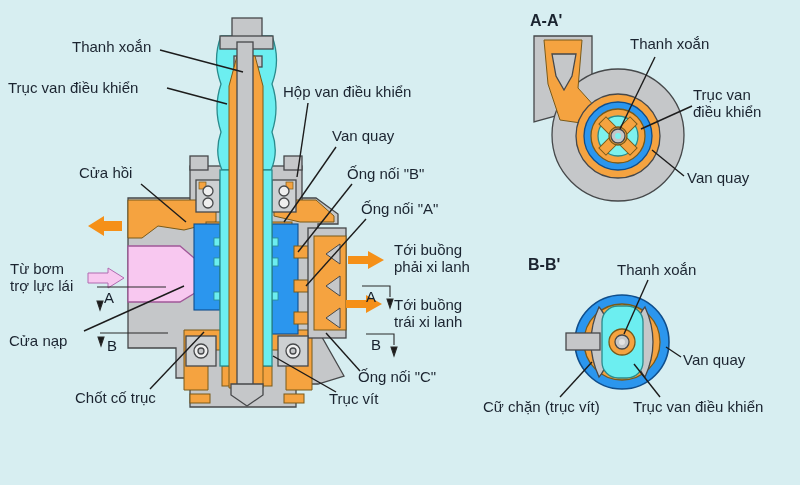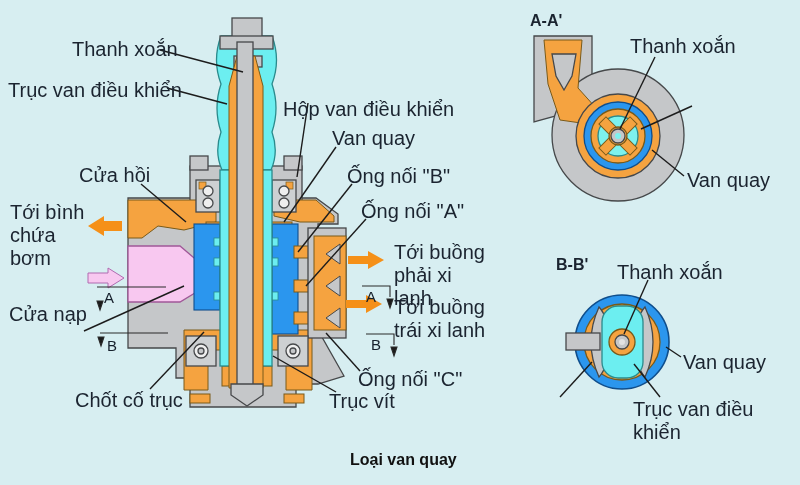--- a/index.html
+++ b/index.html
@@ -1,19 +1,19 @@
 <!DOCTYPE html>
 <html><head>
 <meta charset="utf-8">
 <style>
   html,body{margin:0;padding:0;}
   #stage{position:relative;width:800px;height:485px;background:#d7eef1;overflow:hidden;
          font-family:"Liberation Sans", sans-serif;}
   #art{position:absolute;left:0;top:0;}
-  .lbl{position:absolute;font-size:20px;line-height:1.16;color:#1b2430;white-space:pre-line;}
+  .lbl{position:absolute;font-size:15px;line-height:1.16;color:#1b2430;white-space:pre-line;}
   .lbl.w92{width:92px;} .lbl.w100{width:100px;}
   .title{font-size:16px;font-weight:bold;}
   .caption{font-size:16px;font-weight:bold;color:#111;}
   .marker{position:absolute;font-size:15px;color:#16202c;}
 </style>
 </head>
 <body>
 
 <div id="stage">
 
@@ -169,44 +169,46 @@
   <g stroke="#1c1c1c" stroke-width="1.4">
     <line x1="648" y1="280" x2="624" y2="334"></line>
     <line x1="681" y1="357" x2="666" y2="347"></line>
     <line x1="560" y1="397" x2="592" y2="362"></line>
     <line x1="660" y1="397" x2="634" y2="364"></line>
   </g>
 </svg>
 
   <div class="lbl" style="left:72px;top:38px">Thanh xoắn</div>
   <div class="lbl" style="left:8px;top:79px">Trục van điều khiển</div>
-  <div class="lbl" style="left:283px;top:98px">Hộp van điều khiển</div>
+  <div class="lbl" style="left:283px;top:83px">Hộp van điều khiển</div>
   <div class="lbl" style="left:332px;top:127px">Van quay</div>
   <div class="lbl" style="left:347px;top:165px">Ống nối "B"</div>
   <div class="lbl" style="left:361px;top:200px">Ống nối "A"</div>
   <div class="lbl" style="left:79px;top:164px">Cửa hồi</div>
-  <div class="lbl w92" style="left:10px;top:201px">Tới bình
-chứa bơm</div>
-  <div class="lbl" style="left:9px;top:303px">Cửa nạp</div>
+  <div class="lbl w92" style="left:10px;top:260px">Từ bơm
+trợ lực lái</div>
+  <div class="lbl" style="left:9px;top:332px">Cửa nạp</div>
   <div class="lbl" style="left:75px;top:389px">Chốt cố trục</div>
   <div class="lbl" style="left:358px;top:368px">Ống nối "C"</div>
   <div class="lbl" style="left:329px;top:390px">Trục vít</div>
   <div class="lbl w100" style="left:394px;top:241px">Tới buồng
 phải xi lanh</div>
   <div class="lbl w100" style="left:394px;top:296px">Tới buồng
 trái xi lanh</div>
 
   <div class="marker" style="left:104px;top:289px">A</div>
   <div class="marker" style="left:107px;top:337px">B</div>
   <div class="marker" style="left:366px;top:288px">A</div>
   <div class="marker" style="left:371px;top:336px">B</div>
 
   <div class="lbl title" style="left:530px;top:12px">A-A'</div>
   <div class="lbl" style="left:630px;top:35px">Thanh xoắn</div>
+  <div class="lbl w100" style="left:693px;top:86px">Trục van
+điều khiển</div>
   <div class="lbl" style="left:687px;top:169px">Van quay</div>
 
-  <div class="lbl title" style="left:556px;top:256px">B-B'</div>
+  <div class="lbl title" style="left:528px;top:256px">B-B'</div>
   <div class="lbl" style="left:617px;top:261px">Thanh xoắn</div>
   <div class="lbl" style="left:683px;top:351px">Van quay</div>
+  <div class="lbl" style="left:483px;top:398px">Cữ chặn (trục vít)</div>
   <div class="lbl" style="left:633px;top:398px">Trục van điều khiển</div>
 
-  <div class="caption" style="position:absolute;left:350px;top:451px">Loại van quay</div>
 </div>
 
 </body></html>

